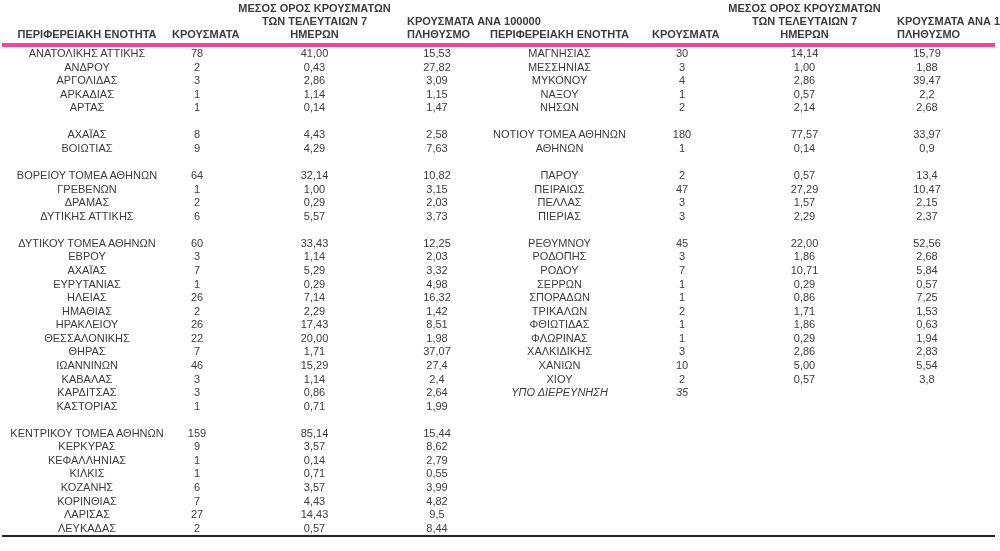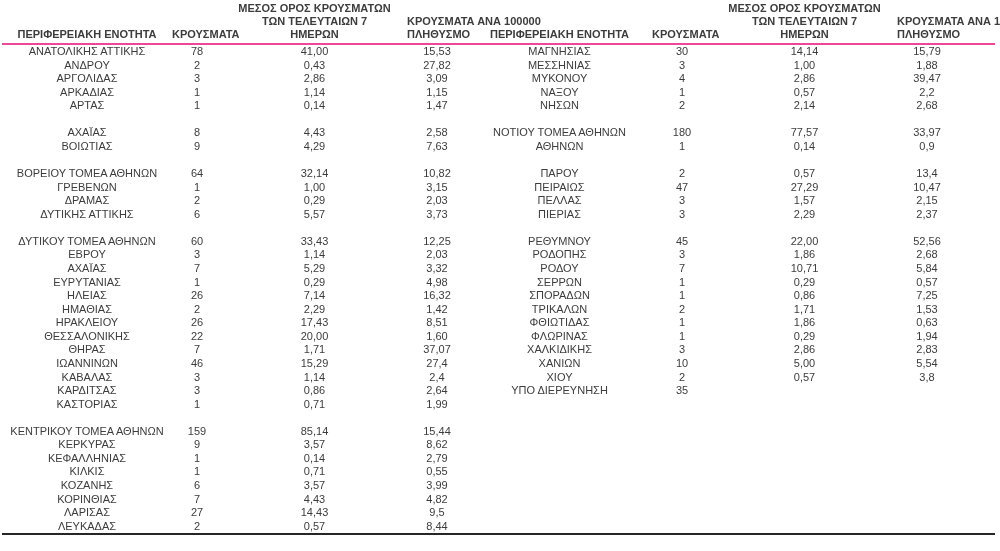--- a/index.html
+++ b/index.html
@@ -26,34 +26,35 @@
     border-bottom: 2px solid #262626;
   }
   table.cases th {
     font-size: 11px;
     font-weight: bold;
     text-align: center;
     vertical-align: bottom;
     padding: 0 0 2px 0;
     line-height: 13px;
     white-space: pre;
-    border-bottom: 2px solid #ec4899;
+    border-bottom: 4px solid #ec4899;
     height: 41px;
     overflow: visible;
   }
   table.cases td {
     font-size: 11px;
     text-align: center;
     padding: 0;
     height: 13.57px;
     line-height: 13.57px;
     white-space: nowrap;
     overflow: visible;
   }
   table.cases td.italic {
+    font-style: italic;
   }
 </style>
 </head>
 <body>
 
 <div class="sheet">
   <table class="cases">
     <colgroup>
       <col style="width:170px">
         <col style="width:50px">
@@ -313,21 +314,21 @@
           <td>ΦΘΙΩΤΙΔΑΣ</td>
           <td>1</td>
           <td>1,86</td>
           <td>0,63</td>
           <td></td>
         </tr>
         <tr>
           <td>ΘΕΣΣΑΛΟΝΙΚΗΣ</td>
           <td>22</td>
           <td>20,00</td>
-          <td>1,60</td>
+          <td>1,98</td>
           <td>ΦΛΩΡΙΝΑΣ</td>
           <td>1</td>
           <td>0,29</td>
           <td>1,94</td>
           <td></td>
         </tr>
         <tr>
           <td>ΘΗΡΑΣ</td>
           <td>7</td>
           <td>1,71</td>

